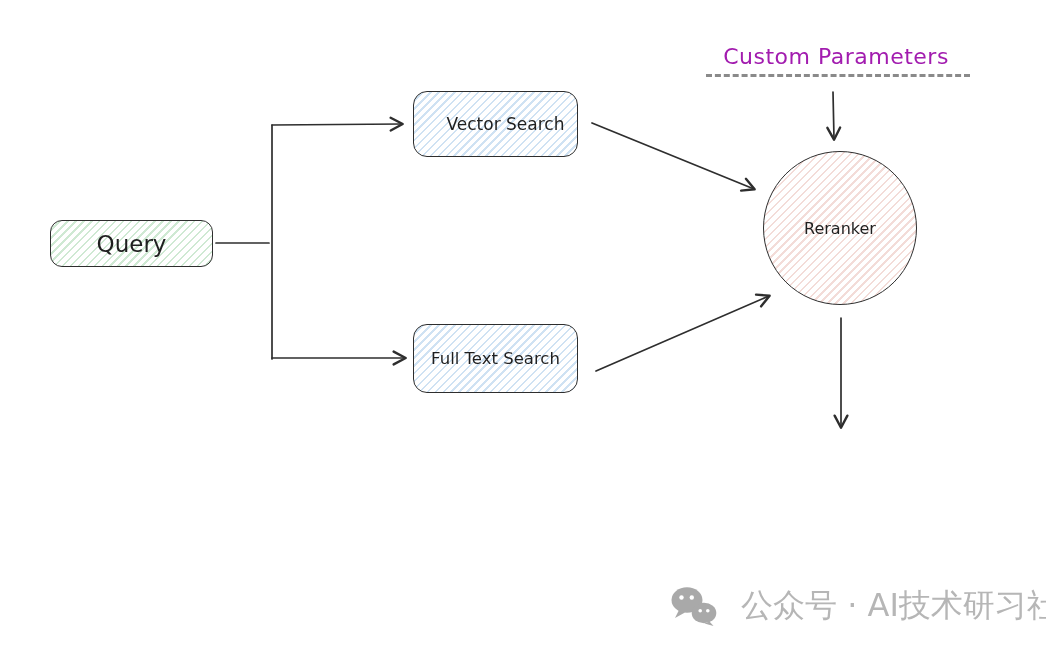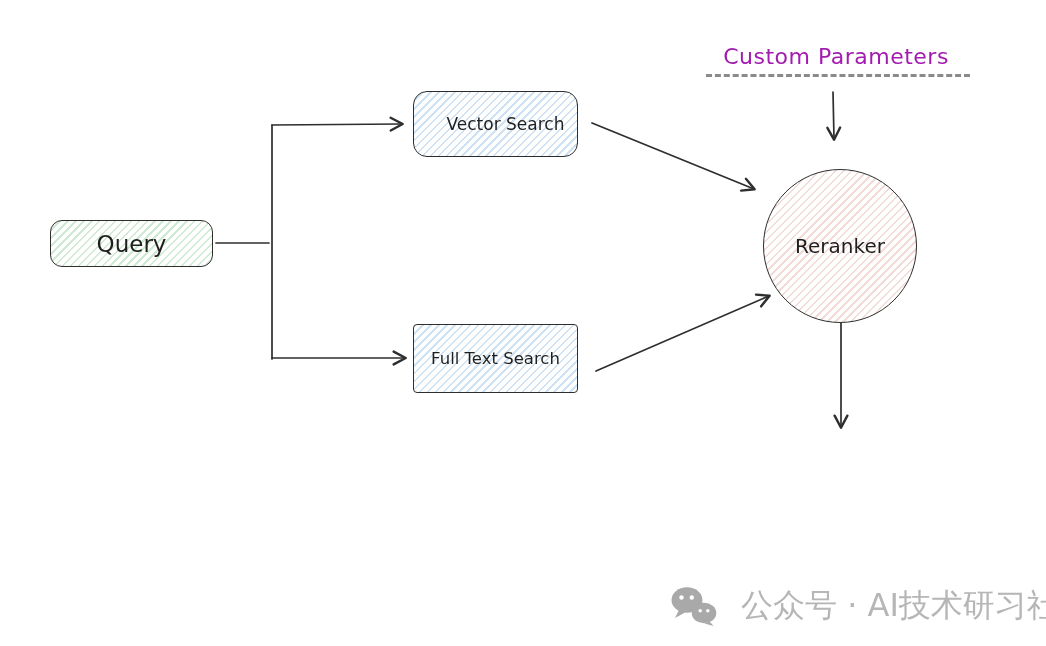--- a/index.html
+++ b/index.html
@@ -50,27 +50,27 @@
     font-size: 23px;
   }
   .node-vector-search {
     left: 413px; top: 91px; width: 165px; height: 66px;
     border-radius: 14px;
     font-size: 17px;
     padding-left: 20px;
   }
   .node-full-text-search {
     left: 413px; top: 324px; width: 165px; height: 69px;
-    border-radius: 4px;
+    border-radius: 14px;
     font-size: 16.5px;
   }
   .node-reranker {
-    left: 763px; top: 169px; width: 154px; height: 154px;
+    left: 763px; top: 151px; width: 154px; height: 154px;
     border-radius: 50%;
-    font-size: 20px;
+    font-size: 16px;
   }
   .node-combined-results {
     left: 758px; top: 443px; width: 195px; height: 182px;
     border-radius: 22px;
     font-size: 26px;
     justify-content: flex-start;
     text-align: left;
     padding-left: 30px;
     line-height: 1.45;
   }

